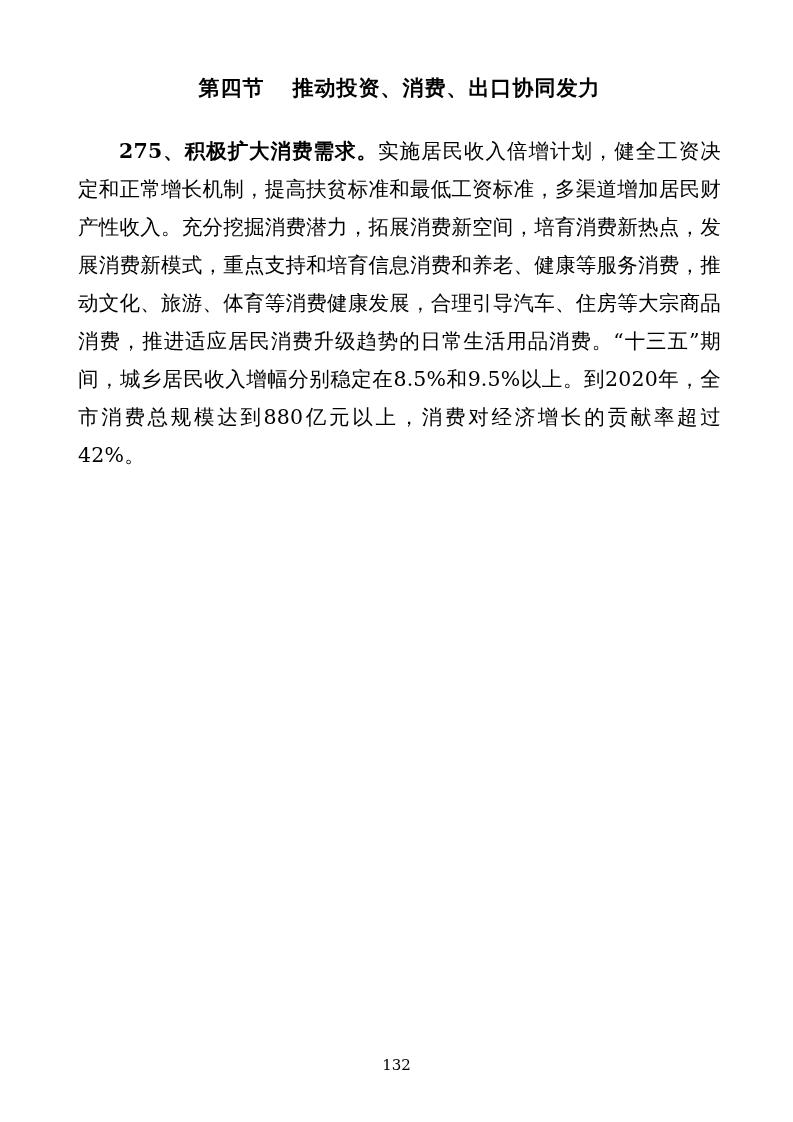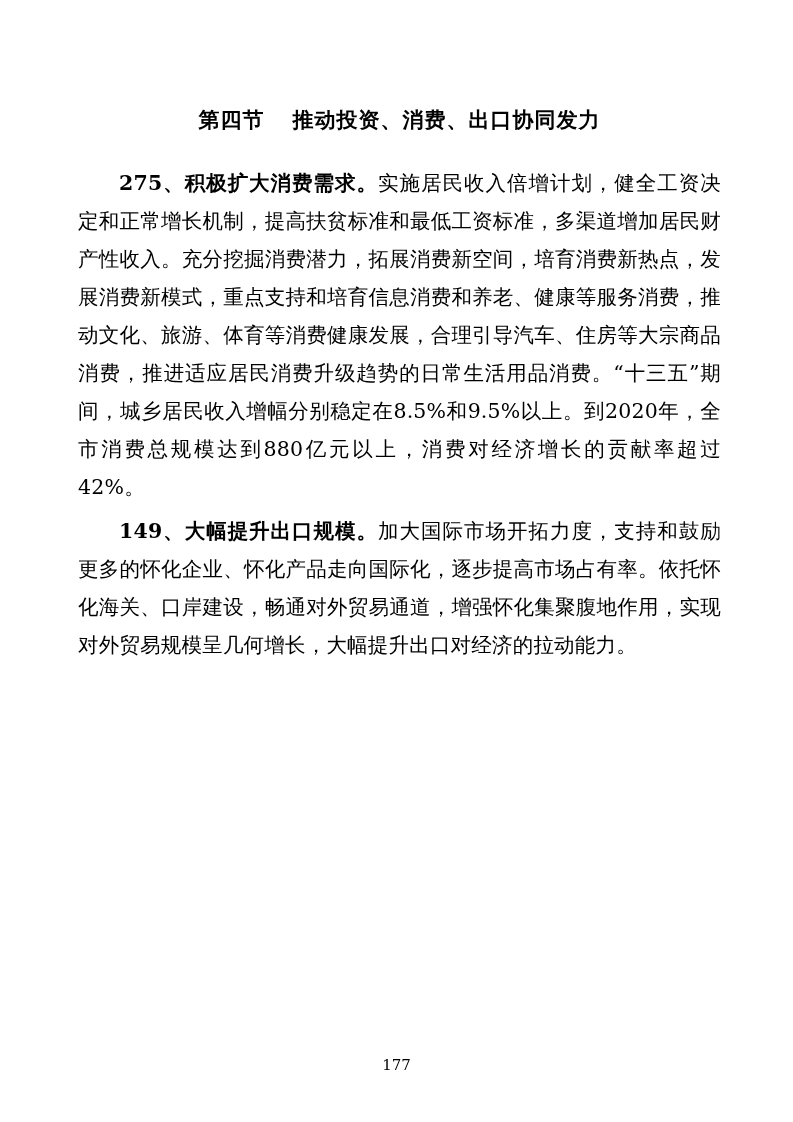--- a/index.html
+++ b/index.html
@@ -12,21 +12,21 @@
     height: 1122px;
     font-family: "DejaVu Serif", "Liberation Serif", serif;
     color: #000000;
     position: relative;
     overflow: hidden;
   }
   .page {
     box-sizing: border-box;
     width: 793px;
     height: 1122px;
-    padding: 104px 72px 40px 78px;
+    padding: 72px 72px 40px 78px;
     position: relative;
   }
   .section-title {
     text-align: center;
     font-size: 21px;
     font-weight: bold;
     letter-spacing: 1px;
     margin: 0 0 28px 0;
     line-height: 1.5;
   }
@@ -63,19 +63,16 @@
 
   <h1 class="section-title">
     <span>第四节</span><span class="gap"></span><span>推动投资、消费、出口协同发力</span>
   </h1>
 
   <p class="para">
     <b>275、积极扩大消费需求。</b><span>实施居民收入倍增计划，健全工资决定和正常增长机制，提高扶贫标准和最低工资标准，多渠道增加居民财产性收入。充分挖掘消费潜力，拓展消费新空间，培育消费新热点，发展消费新模式，重点支持和培育信息消费和养老、健康等服务消费，推动文化、旅游、体育等消费健康发展，合理引导汽车、住房等大宗商品消费，推进适应居民消费升级趋势的日常生活用品消费。“十三五”期间，城乡居民收入增幅分别稳定在8.5%和9.5%以上。到2020年，全市消费总规模达到880亿元以上，消费对经济增长的贡献率超过42%。</span>
   </p>
 
 
-  <p class="para">
-    <b>149、大幅提升出口规模。</b><span>加大国际市场开拓力度，支持和鼓励更多的怀化企业、怀化产品走向国际化，逐步提高市场占有率。依托怀化海关、口岸建设，畅通对外贸易通道，增强怀化集聚腹地作用，实现对外贸易规模呈几何增长，大幅提升出口对经济的拉动能力。</span>
-  </p>
 
-  <div class="page-number">177</div>
+  <div class="page-number">132</div>
 
 </div>
 
 </body></html>

